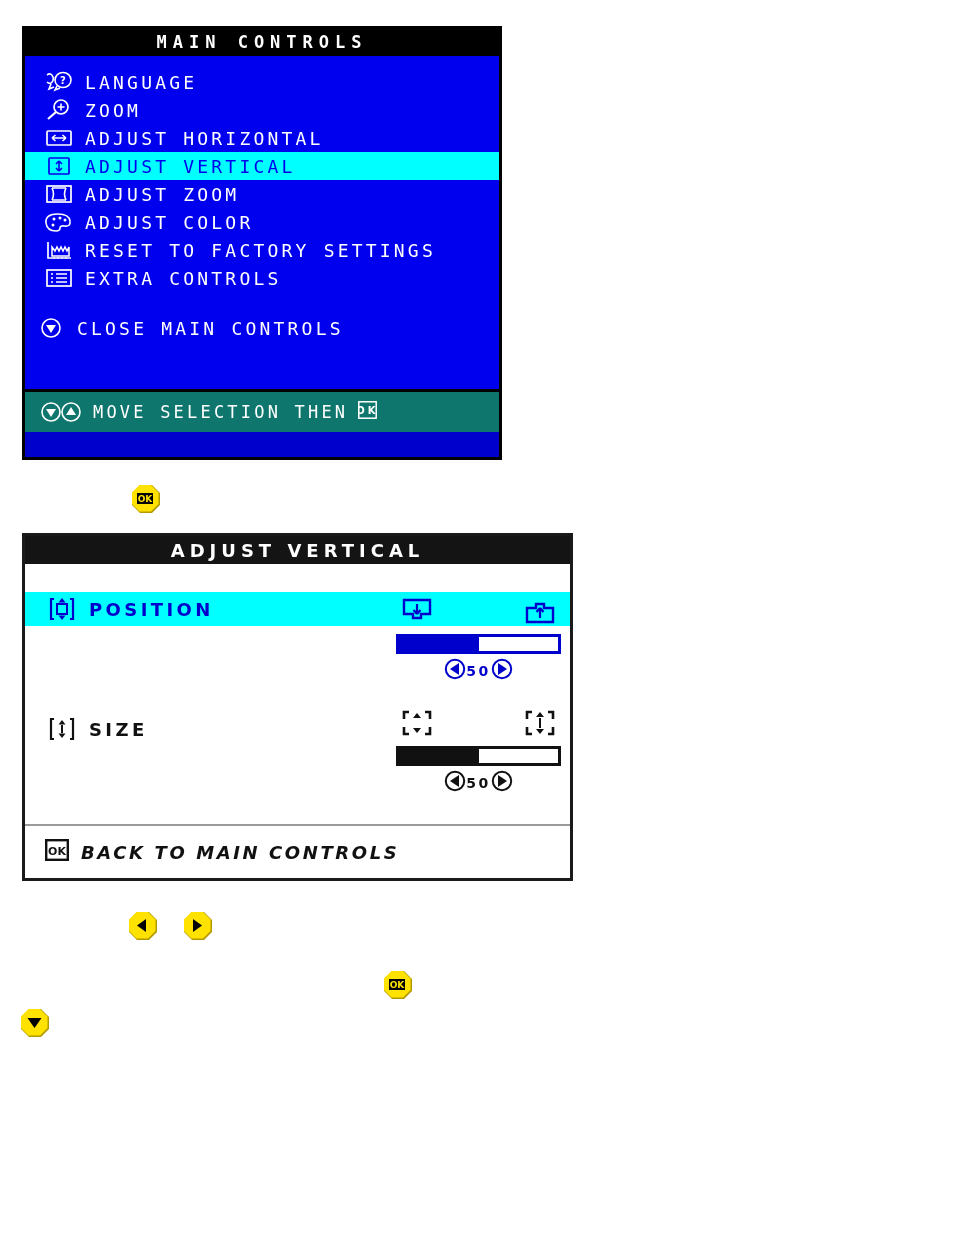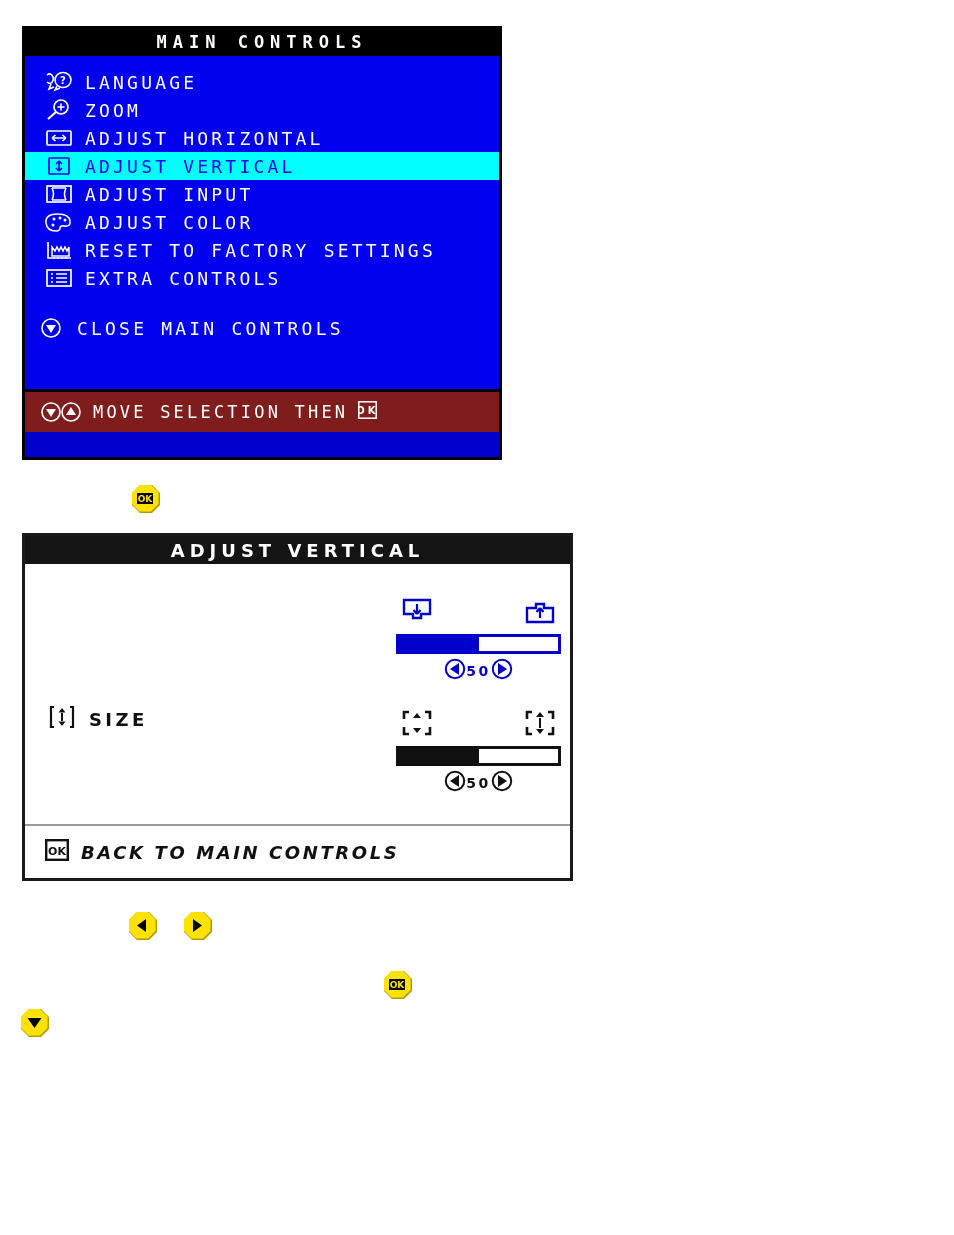--- a/index.html
+++ b/index.html
@@ -70,21 +70,21 @@
   .osd-label {
     font-family: "DejaVu Sans Mono", monospace;
     font-size: 18px;
     letter-spacing: 3.2px;
     white-space: nowrap;
     margin-left: 6px;
   }
   .osd-gap { height: 22px; }
   #osd-close-row { padding-left: 6px; }
   #osd-main-footer {
-    background: #7f1d1d;
+    background: #0f766e;
     height: 40px;
     display: flex;
     align-items: center;
     padding-left: 14px;
     color: #ffffff;
     box-sizing: border-box;
   }
   #osd-footer-label {
     font-family: "DejaVu Sans Mono", monospace;
     font-size: 17px;
@@ -266,21 +266,21 @@
     </div>
 
     <div class="osd-row">
       <span class="osd-ico">
         <svg width="30" height="22" viewBox="0 0 30 22">
           <rect x="3" y="3" width="24" height="16" fill="none" stroke="#fff" stroke-width="1.7"></rect>
           <path d="M8 5 q3 6 0 12 M22 5 q-3 6 0 12" fill="none" stroke="#fff" stroke-width="1.6"></path>
           <path d="M8 5 h14 M8 17 h14" stroke="#fff" stroke-width="1.4"></path>
         </svg>
       </span>
-      <span class="osd-label">ADJUST INPUT</span>
+      <span class="osd-label">ADJUST ZOOM</span>
     </div>
 
     <div class="osd-row">
       <span class="osd-ico">
         <svg width="30" height="22" viewBox="0 0 30 22">
           <path d="M14 3 q11 0 12 7 q1 6 -6 5 q-4 -0.5 -4 2 q0 3 -4 3 q-9 0 -10 -8 q-1 -9 12 -9 z" fill="none" stroke="#fff" stroke-width="1.6"></path>
           <circle cx="10" cy="8" r="1.5" fill="#fff"></circle>
           <circle cx="16" cy="7" r="1.5" fill="#fff"></circle>
           <circle cx="21" cy="9" r="1.5" fill="#fff"></circle>
           <circle cx="9" cy="14" r="1.5" fill="#fff"></circle>
@@ -353,20 +353,31 @@
     <text x="14" y="18" font-size="9" fill="#ffe200" text-anchor="middle" font-weight="bold" font-family="DejaVu Sans, sans-serif">OK</text>
   </svg>
 </div>
 
 <div id="osd-vert">
 
   <div id="osd-vert-titlebar">ADJUST VERTICAL</div>
 
   <div id="osd-vert-body">
 
+    <div class="vrow hl" style="top:28px;">
+      <span class="v-ico">
+        <svg width="30" height="26" viewBox="0 0 30 26">
+          <path d="M7 3 h-3 v20 h3 M23 3 h3 v20 h-3" fill="none" stroke="#0000cc" stroke-width="2.2"></path>
+          <rect x="10" y="8" width="10" height="10" fill="none" stroke="#0000cc" stroke-width="2"></rect>
+          <path d="M15 2 l-3.5 4.5 h7 z" fill="#0000cc"></path>
+          <path d="M15 24 l-3.5 -4.5 h7 z" fill="#0000cc"></path>
+        </svg>
+      </span>
+      <span class="v-label v-blue">POSITION</span>
+    </div>
 
     <div class="right-icon" style="left:375px; top:33px;">
       <svg width="34" height="28" viewBox="0 0 34 28">
         <path d="M4 3 h26 v14 h-9 v4 h-8 v-4 h-9 z" fill="none" stroke="#0000cc" stroke-width="2.4"></path>
         <path d="M17 7 v10 M17 17 l-3.5 -4 M17 17 l3.5 -4" fill="none" stroke="#0000cc" stroke-width="2.2"></path>
       </svg>
     </div>
     <div class="right-icon" style="left:498px; top:33px;">
       <svg width="34" height="28" viewBox="0 0 34 28">
         <path d="M4 25 h26 v-14 h-9 v-4 h-8 v4 h-9 z" fill="none" stroke="#0000cc" stroke-width="2.4"></path>
@@ -388,21 +399,21 @@
         <span class="slider-val blue">50</span>
         <span>
           <svg width="22" height="22" viewBox="0 0 22 22">
             <circle cx="11" cy="11" r="9.2" fill="none" stroke="#0000cc" stroke-width="2"></circle>
             <path d="M7 5 v12 l9 -6 z" fill="#0000cc"></path>
           </svg>
         </span>
       </div>
     </div>
 
-    <div class="vrow" style="top:132px;align-items:flex-end;">
+    <div class="vrow" style="top:148px;">
       <span class="v-ico">
         <svg width="30" height="26" viewBox="0 0 30 26">
           <path d="M7 3 h-3 v20 h3 M23 3 h3 v20 h-3" fill="none" stroke="#111" stroke-width="2.2"></path>
           <path d="M15 4 l-3.5 4.5 h7 z" fill="#111"></path>
           <path d="M15 22 l-3.5 -4.5 h7 z" fill="#111"></path>
           <path d="M15 9 v8" stroke="#111" stroke-width="2"></path>
         </svg>
       </span>
       <span class="v-label v-black">SIZE</span>
     </div>

